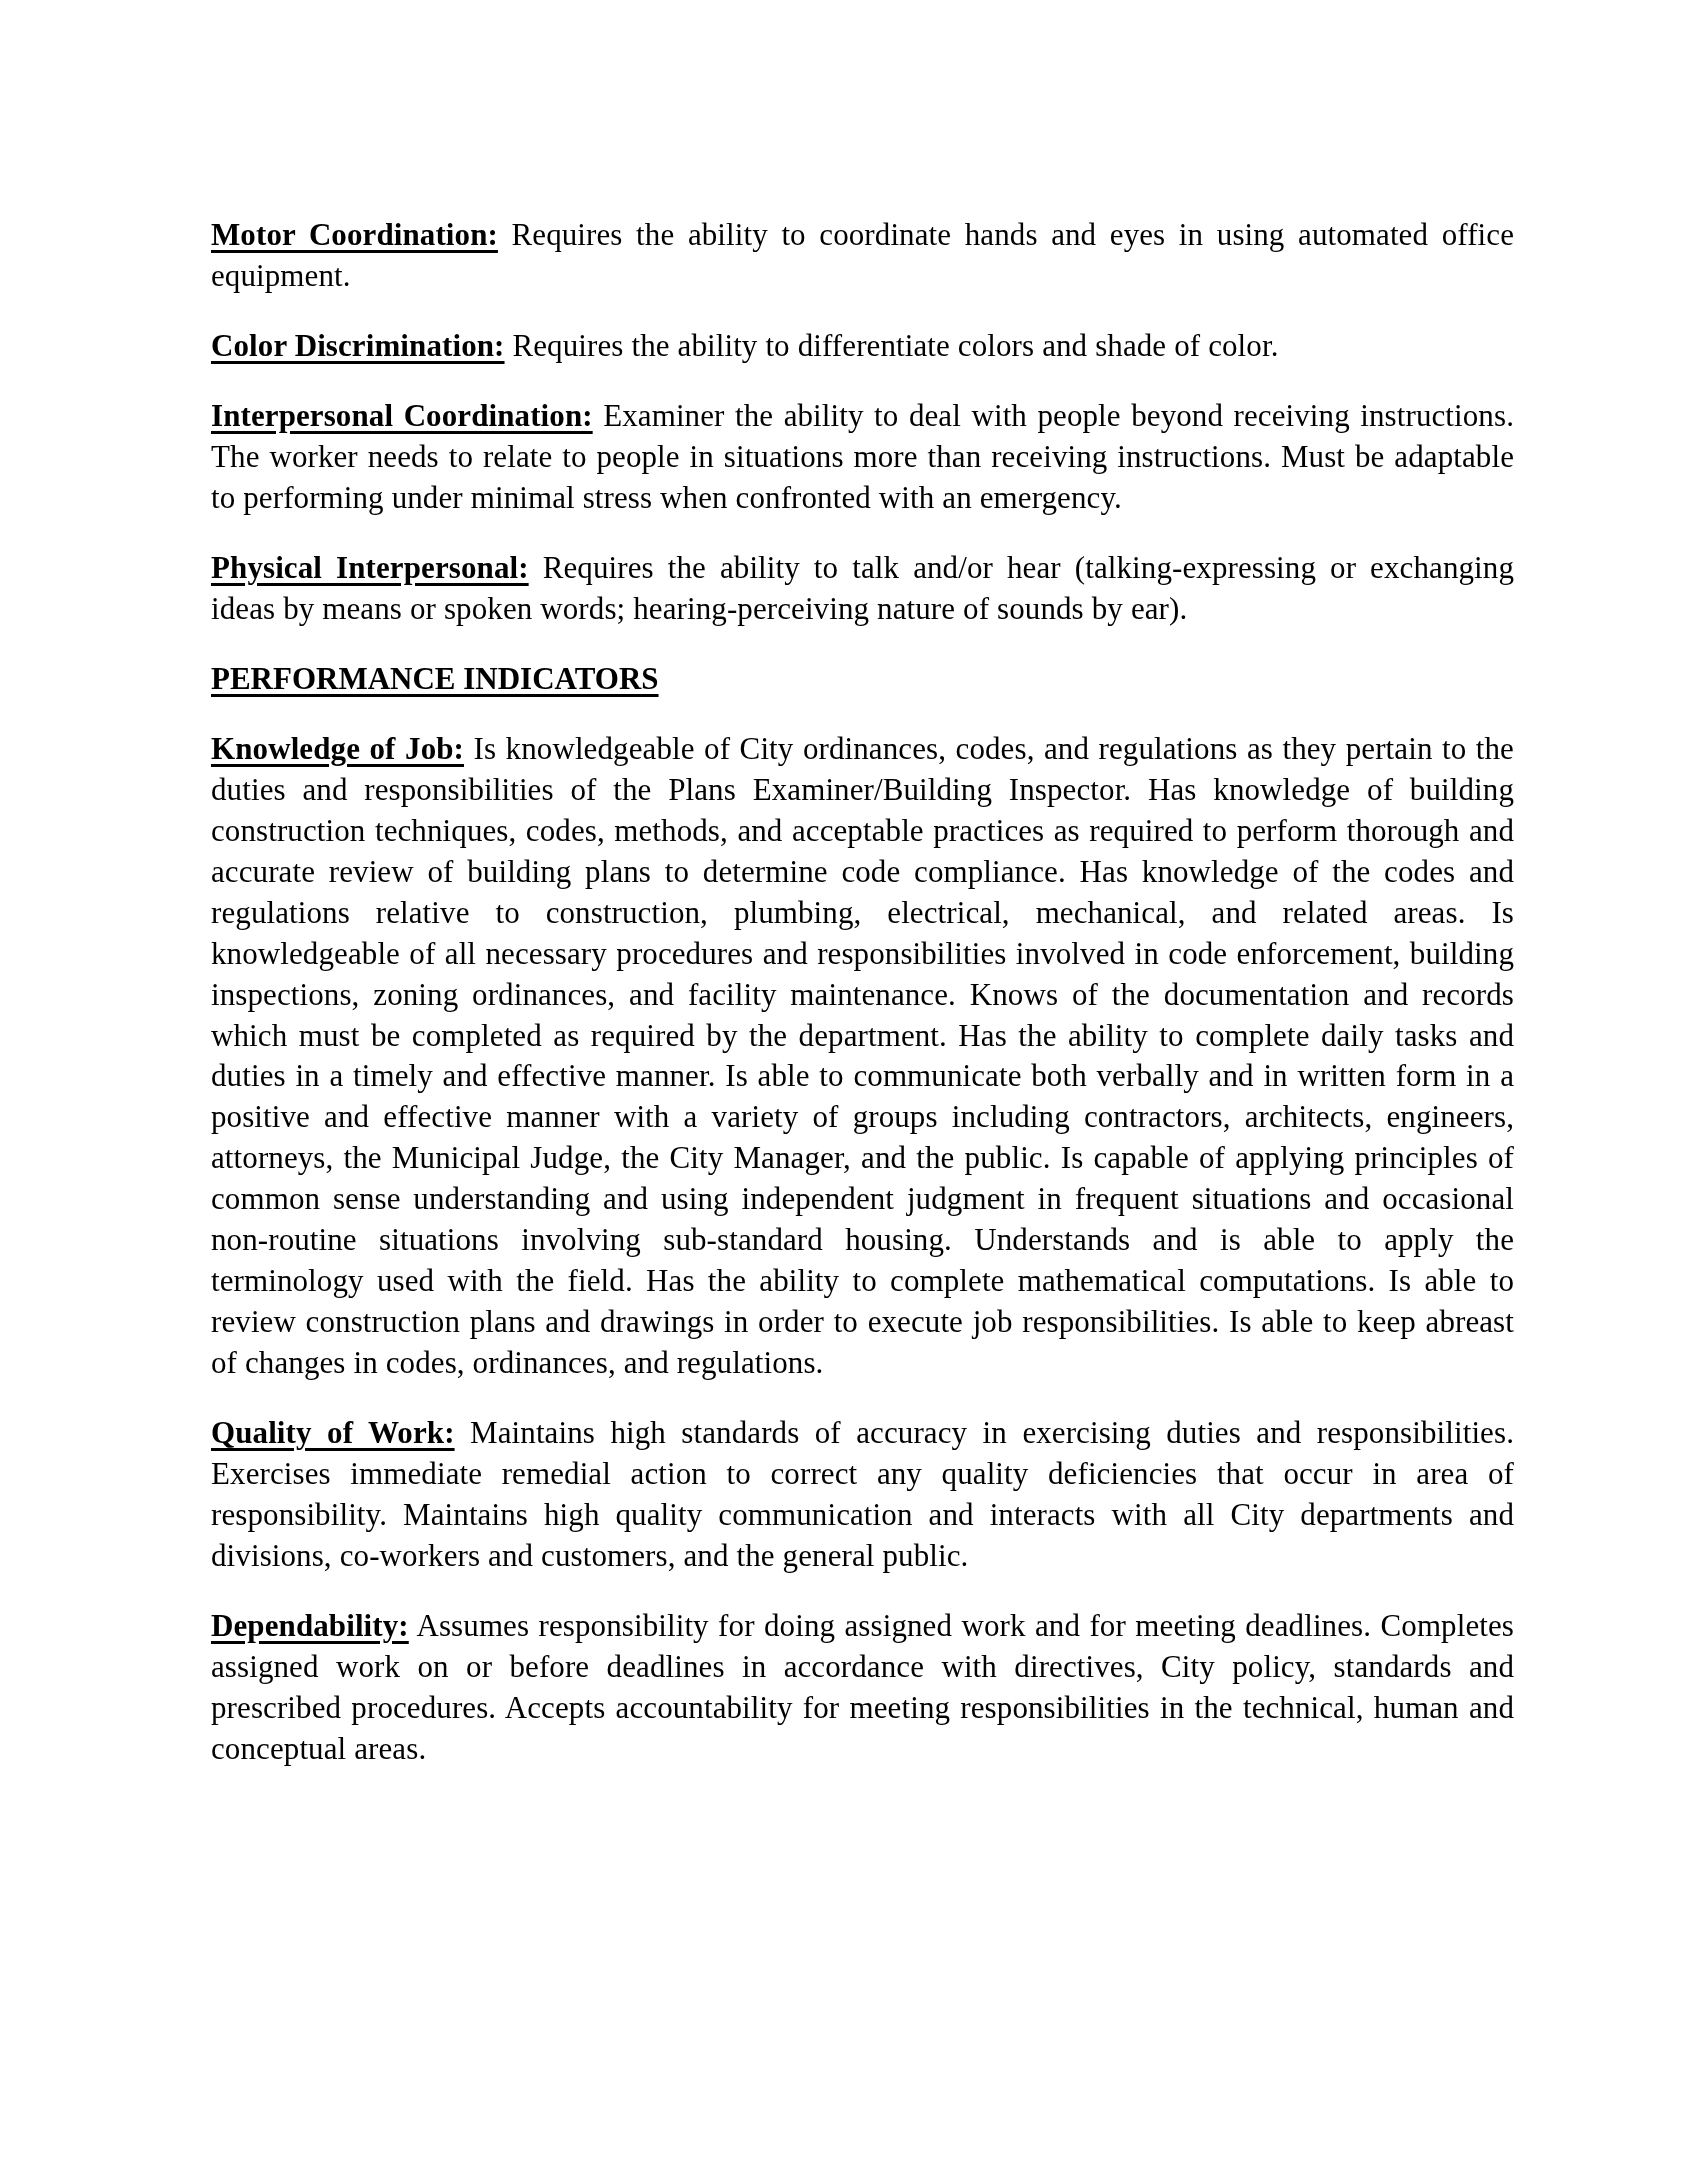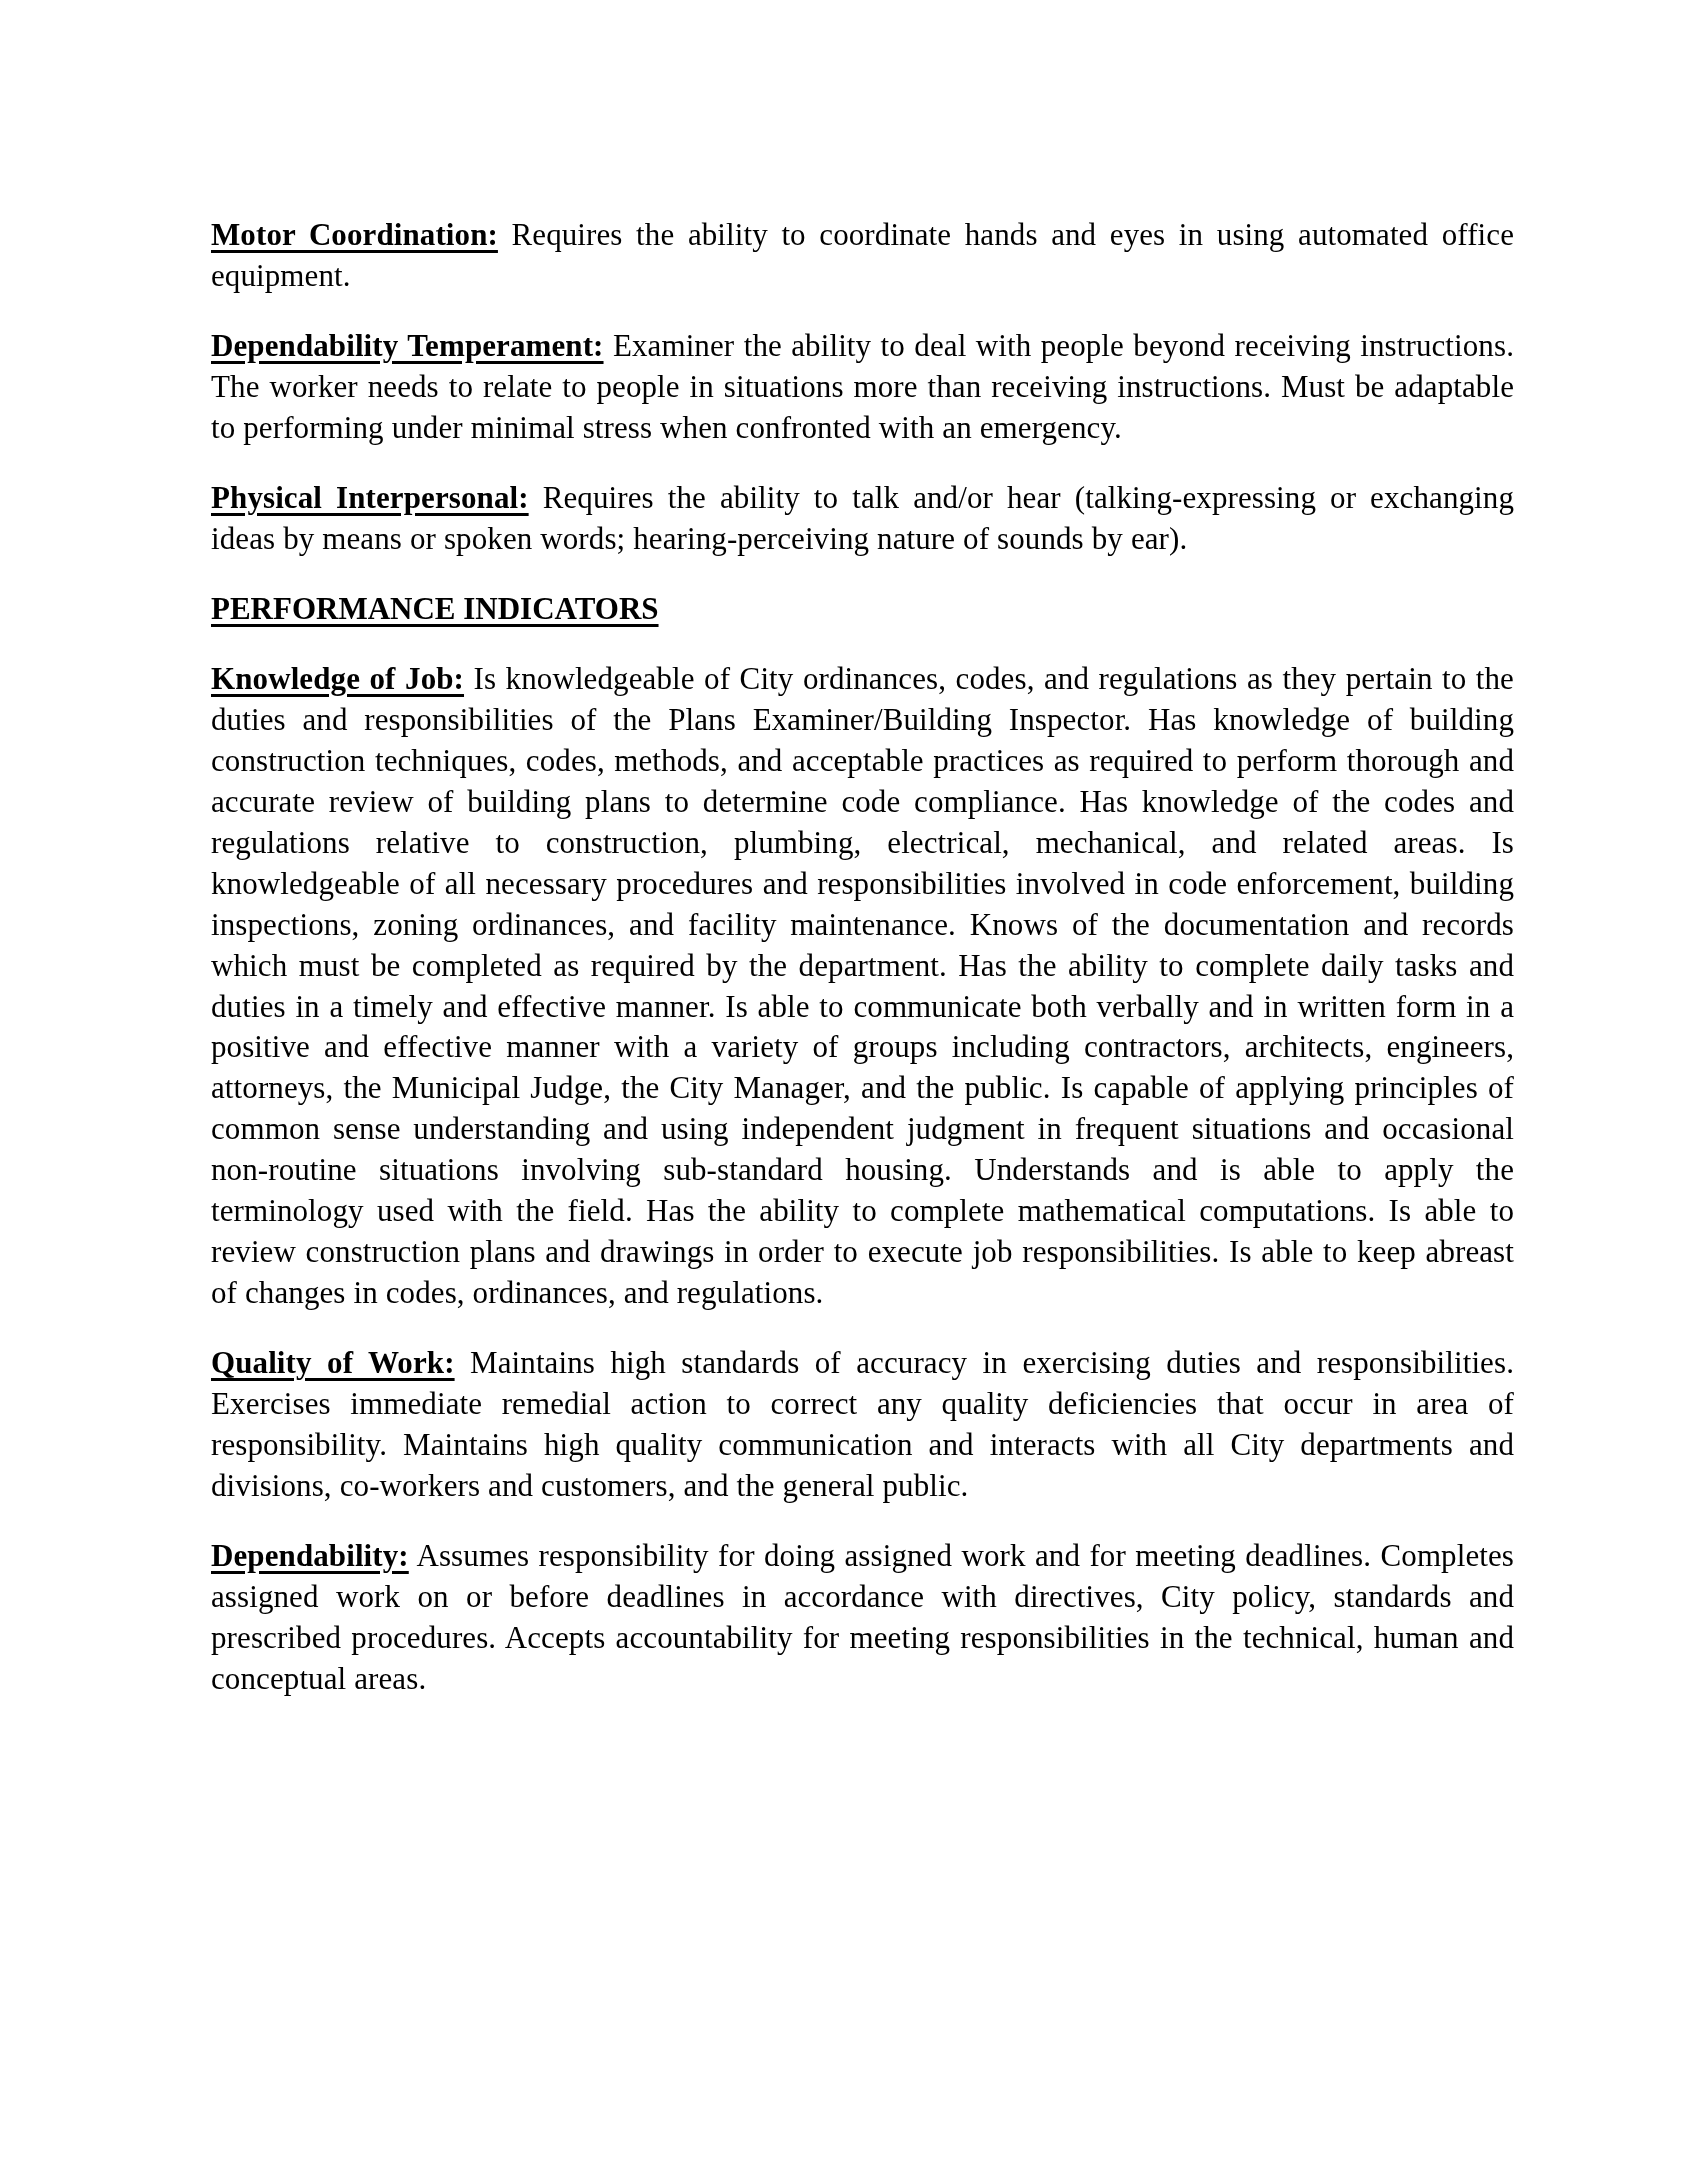--- a/index.html
+++ b/index.html
@@ -58,22 +58,23 @@
 </style>
 </head>
 <body>
 
 <div class="page">
   <div class="content">
 
     <p class="para"><span class="lead">Motor Coordination:</span><span> Requires the ability to coordinate hands and eyes in using automated office equipment.</span></p>
 
 
+    <p class="para"><span class="lead">Color Discrimination:</span><span> Requires the ability to differentiate colors and shade of color.</span></p>
 
-    <p class="para"><span class="lead">Dependability Temperament:</span><span> Examiner the ability to deal with people beyond receiving instructions. The worker needs to relate to people in situations more than receiving instructions. Must be adaptable to performing under minimal stress when confronted with an emergency.</span></p>
+    <p class="para"><span class="lead">Interpersonal Coordination:</span><span> Examiner the ability to deal with people beyond receiving instructions. The worker needs to relate to people in situations more than receiving instructions. Must be adaptable to performing under minimal stress when confronted with an emergency.</span></p>
 
     <p class="para"><span class="lead">Physical Interpersonal:</span><span> Requires the ability to talk and/or hear (talking-expressing or exchanging ideas by means or spoken words; hearing-perceiving nature of sounds by ear).</span></p>
 
     <div class="heading-wrap">
       <span class="section-heading">PERFORMANCE INDICATORS</span>
     </div>
 
     <p class="para"><span class="lead">Knowledge of Job:</span><span> Is knowledgeable of City ordinances, codes, and regulations as they pertain to the duties and responsibilities of the Plans Examiner/Building Inspector. Has knowledge of building construction techniques, codes, methods, and acceptable practices as required to perform thorough and accurate review of building plans to determine code compliance. Has knowledge of the codes and regulations relative to construction, plumbing, electrical, mechanical, and related areas. Is knowledgeable of all necessary procedures and responsibilities involved in code enforcement, building inspections, zoning ordinances, and facility maintenance. Knows of the documentation and records which must be completed as required by the department. Has the ability to complete daily tasks and duties in a timely and effective manner. Is able to communicate both verbally and in written form in a positive and effective manner with a variety of groups including contractors, architects, engineers, attorneys, the Municipal Judge, the City Manager, and the public. Is capable of applying principles of common sense understanding and using independent judgment in frequent situations and occasional non-routine situations involving sub-standard housing. Understands and is able to apply the terminology used with the field. Has the ability to complete mathematical computations. Is able to review construction plans and drawings in order to execute job responsibilities. Is able to keep abreast of changes in codes, ordinances, and regulations.</span></p>
 
     <p class="para"><span class="lead">Quality of Work:</span><span> Maintains high standards of accuracy in exercising duties and responsibilities. Exercises immediate remedial action to correct any quality deficiencies that occur in area of responsibility. Maintains high quality communication and interacts with all City departments and divisions, co-workers and customers, and the general public.</span></p>

